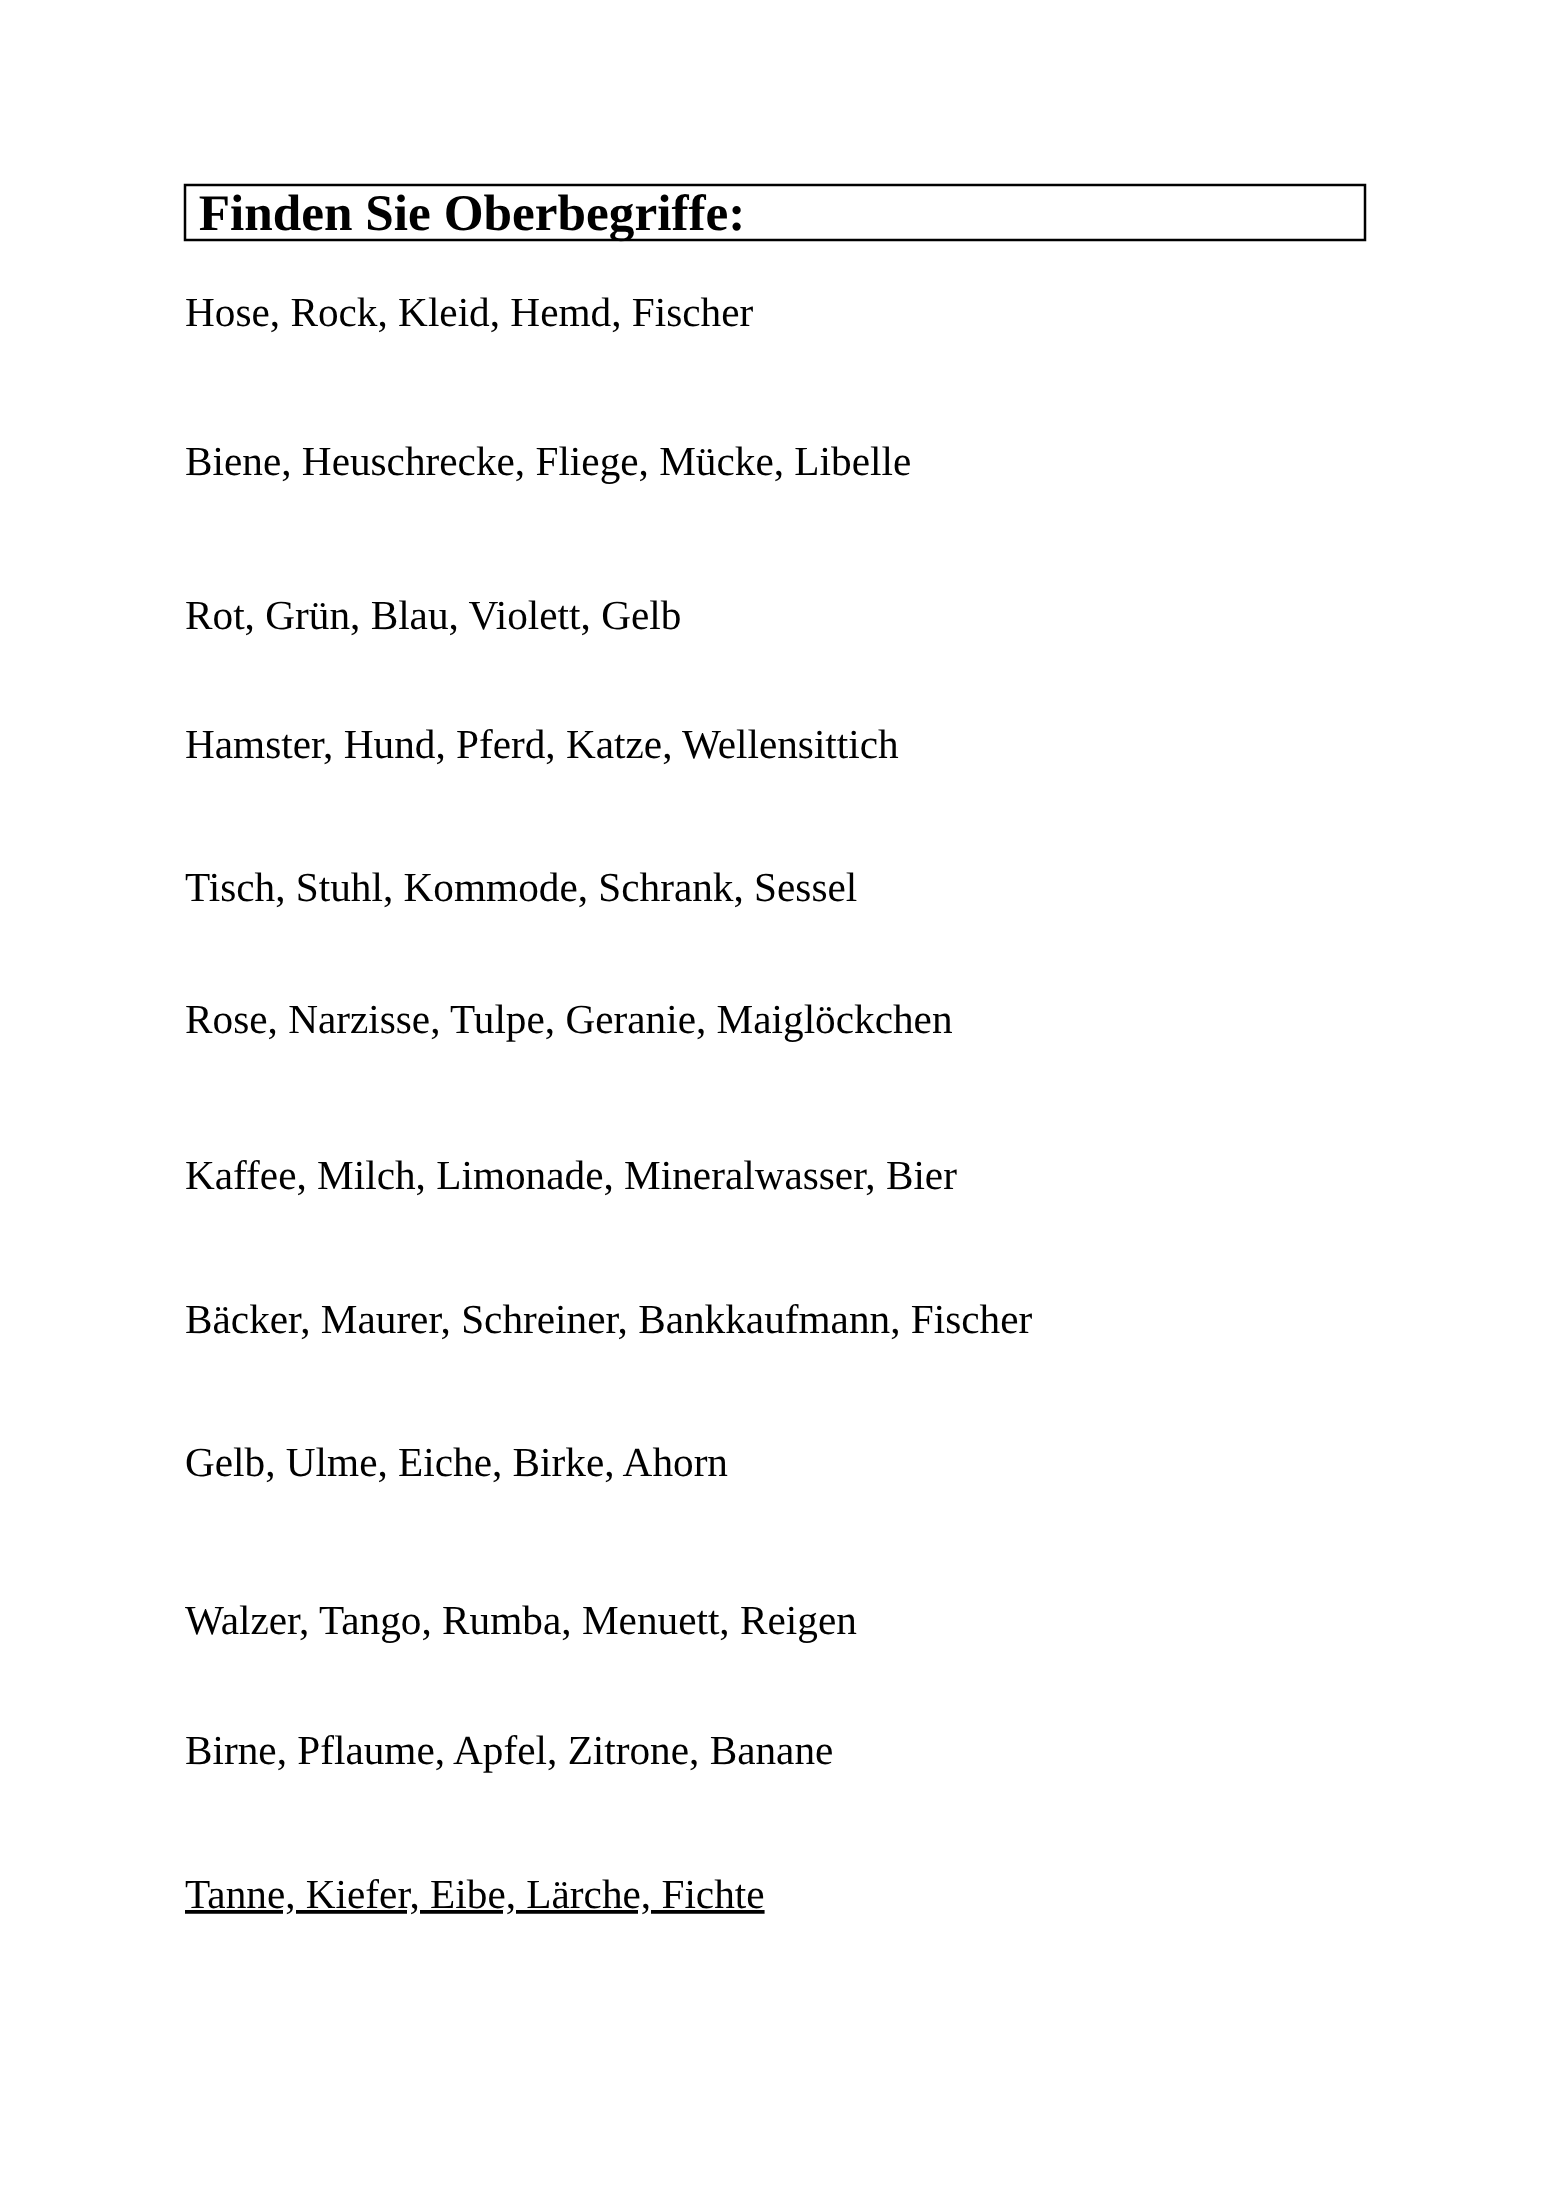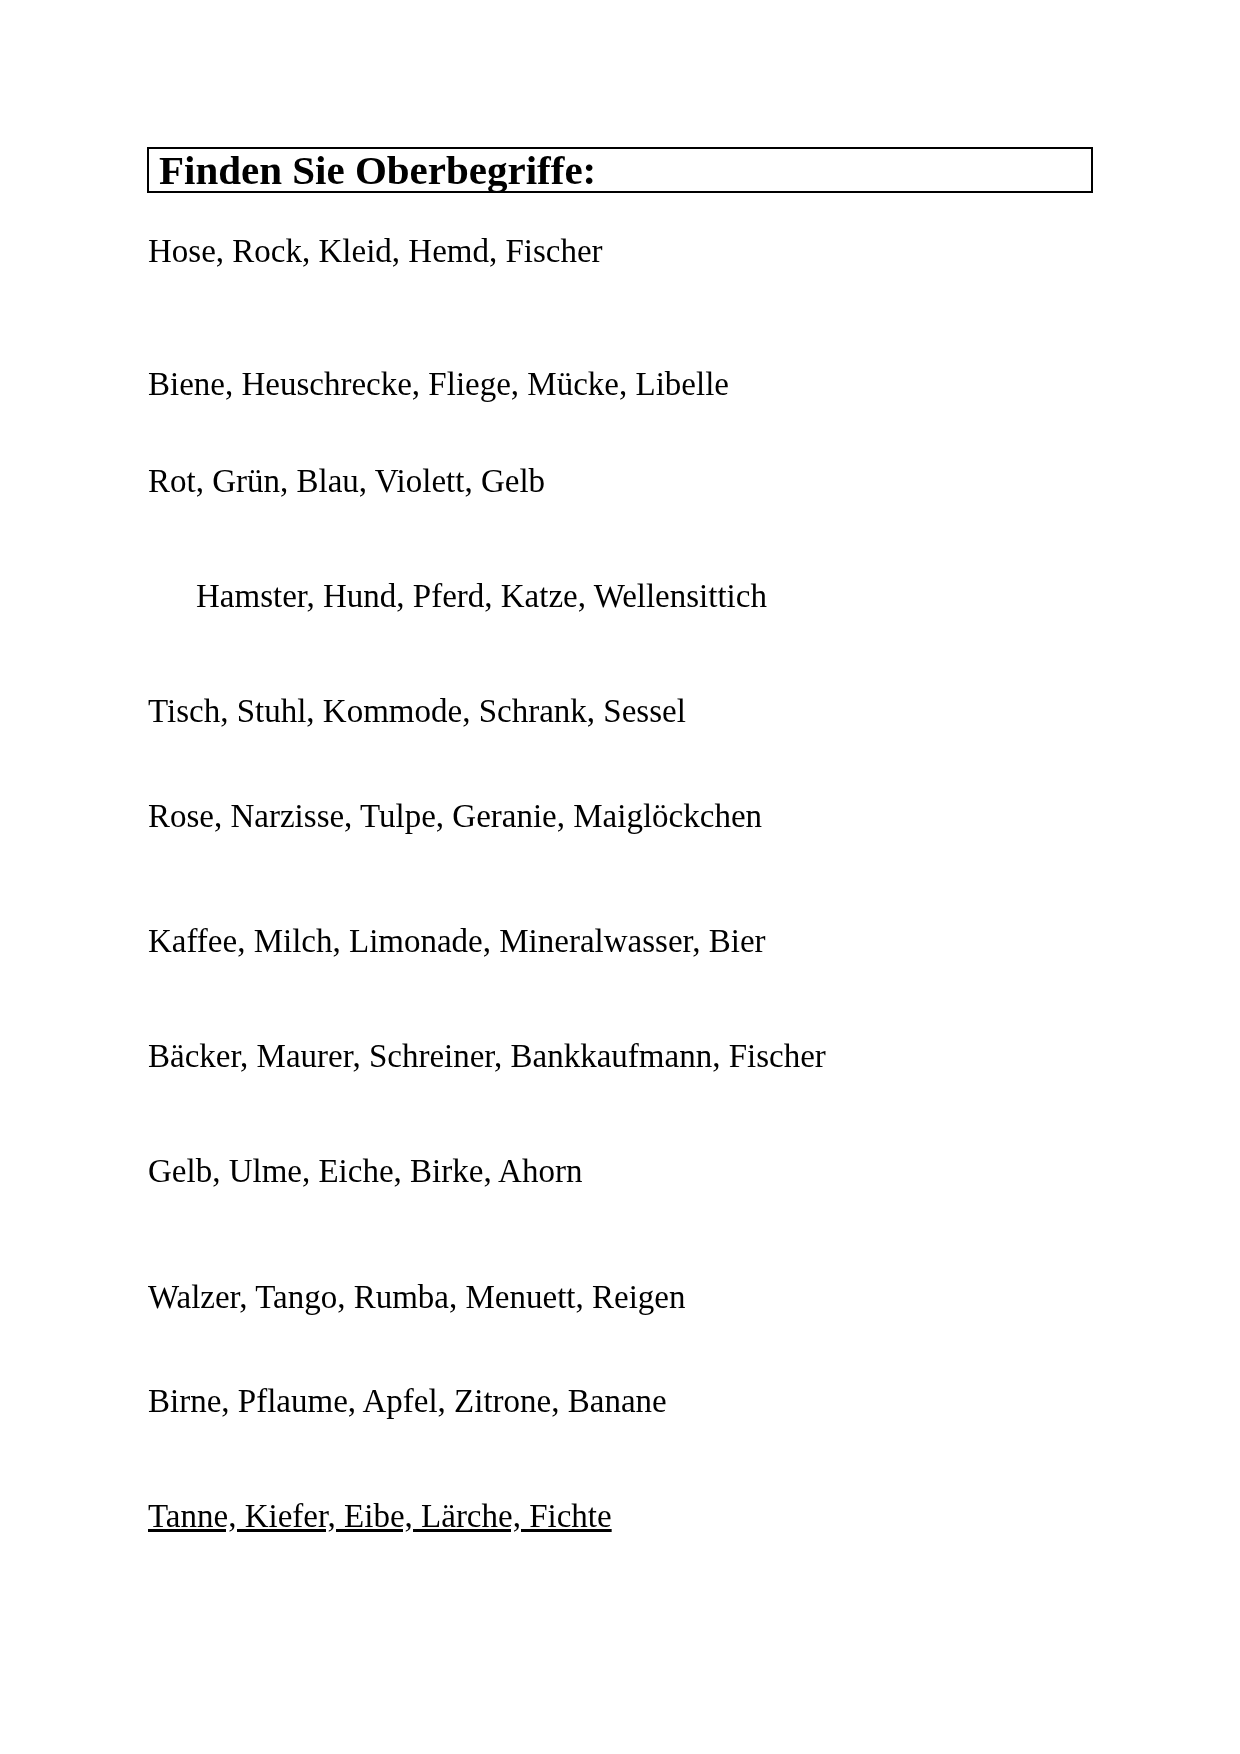--- a/index.html
+++ b/index.html
@@ -42,23 +42,23 @@
     }
   </style>
 </head>
 <body>
 
 <div class="title-box">
   <span class="title-text">Finden Sie Oberbegriffe:</span>
 </div>
 
 <div class="row" style="top:232px;">Hose, Rock, Kleid, Hemd, Fischer</div>
-<div class="row" style="top:365px;">Biene, Heuschrecke, Fliege, Mücke, Libelle</div>
-<div class="row" style="top:462px;">Rot, Grün, Blau, Violett, Gelb</div>
-<div class="row" style="top:577px;margin-left:48px;">Hamster, Hund, Pferd, Katze, Wellensittich</div>
+<div class="row" style="top:351px;">Biene, Heuschrecke, Fliege, Mücke, Libelle</div>
+<div class="row" style="top:474px;">Rot, Grün, Blau, Violett, Gelb</div>
+<div class="row" style="top:577px;">Hamster, Hund, Pferd, Katze, Wellensittich</div>
 <div class="row" style="top:692px;">Tisch, Stuhl, Kommode, Schrank, Sessel</div>
 <div class="row" style="top:797px;">Rose, Narzisse, Tulpe, Geranie, Maiglöckchen</div>
 <div class="row" style="top:922px;">Kaffee, Milch, Limonade, Mineralwasser, Bier</div>
 <div class="row" style="top:1037px;">Bäcker, Maurer, Schreiner, Bankkaufmann, Fischer</div>
 <div class="row" style="top:1152px;">Gelb, Ulme, Eiche, Birke, Ahorn</div>
 <div class="row" style="top:1278px;">Walzer, Tango, Rumba, Menuett, Reigen</div>
 <div class="row" style="top:1382px;">Birne, Pflaume, Apfel, Zitrone, Banane</div>
 <div class="row" style="top:1497px;text-decoration:underline;">Tanne, Kiefer, Eibe, Lärche, Fichte</div>
 
 </body></html>

